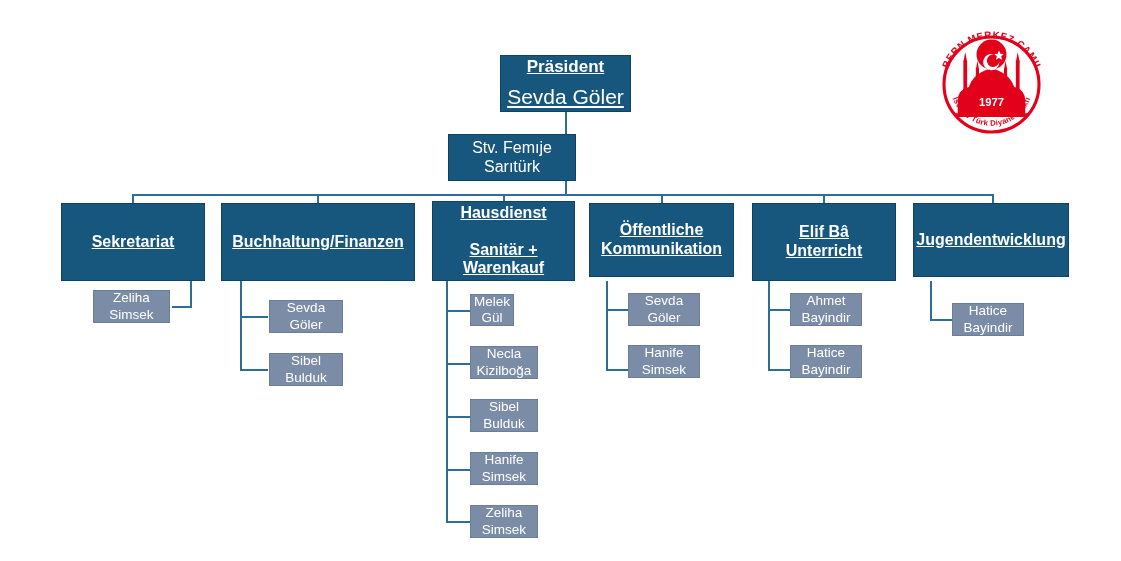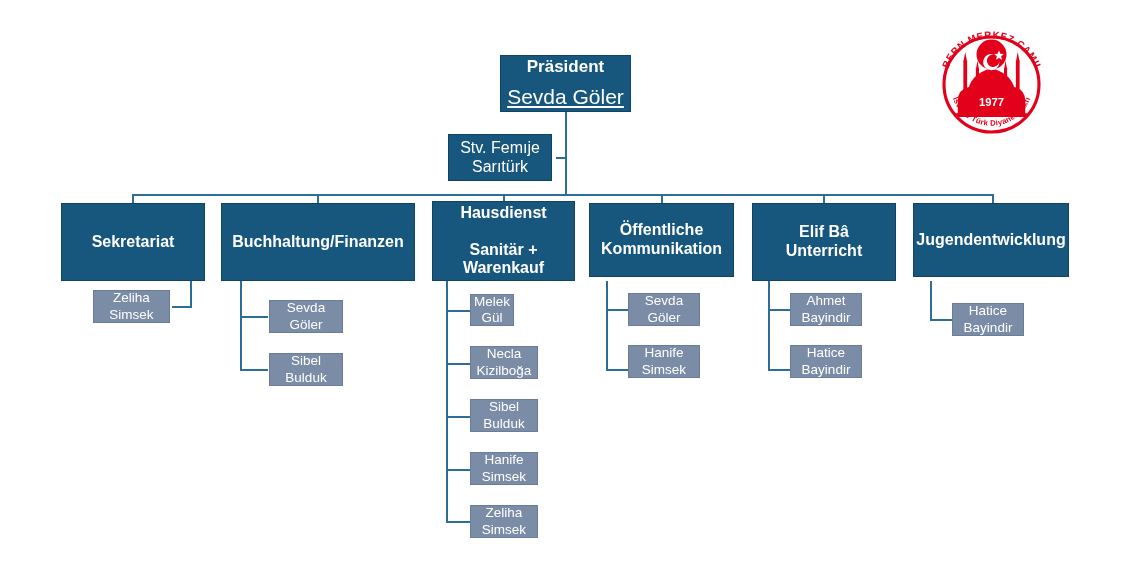--- a/index.html
+++ b/index.html
@@ -35,20 +35,21 @@
     border: 1px solid #0f4361;
   }
   .node.gray {
     background: #7b8ca6;
     border: 1px solid #6b7d99;
   }
 
   .title-line {
     font-weight: bold;
     line-height: 1.18;
+    text-decoration: underline;
   }
   .sub-line {
     font-weight: normal;
     line-height: 1.18;
   }
 
   .node.dept .title-line {
     font-size: 16px;
     font-weight: bold;
   }
@@ -122,21 +123,21 @@
   <div class="line h" style="left:768px; top:369px; width:22px;"></div>
 
   <div class="line v" style="left:930px; top:281px; height:40px;"></div>
   <div class="line h" style="left:930px; top:319px; width:22px;"></div>
 
   <div class="node dark president" style="left:500px; top:55px; width:131px; height:57px;">
     <div class="title-line">Präsident</div>
     <div class="sub-line">Sevda Göler</div>
   </div>
 
-  <div class="node dark deputy" style="left:448px; top:134px; width:104px; height:47px;">
+  <div class="node dark deputy" style="left:448px; top:134px; width:128px; height:47px;">
     <div class="sub-line">Stv. Femıje</div>
     <div class="sub-line">Sarıtürk</div>
   </div>
 
   <div class="node dark dept" style="left:221px; top:203px; width:194px; height:78px;">
     <div class="title-line">Buchhaltung/Finanzen</div>
   </div>
 
   <div class="node dark dept" style="left:61px; top:203px; width:144px; height:78px;">
     <div class="title-line">Sekretariat</div>

